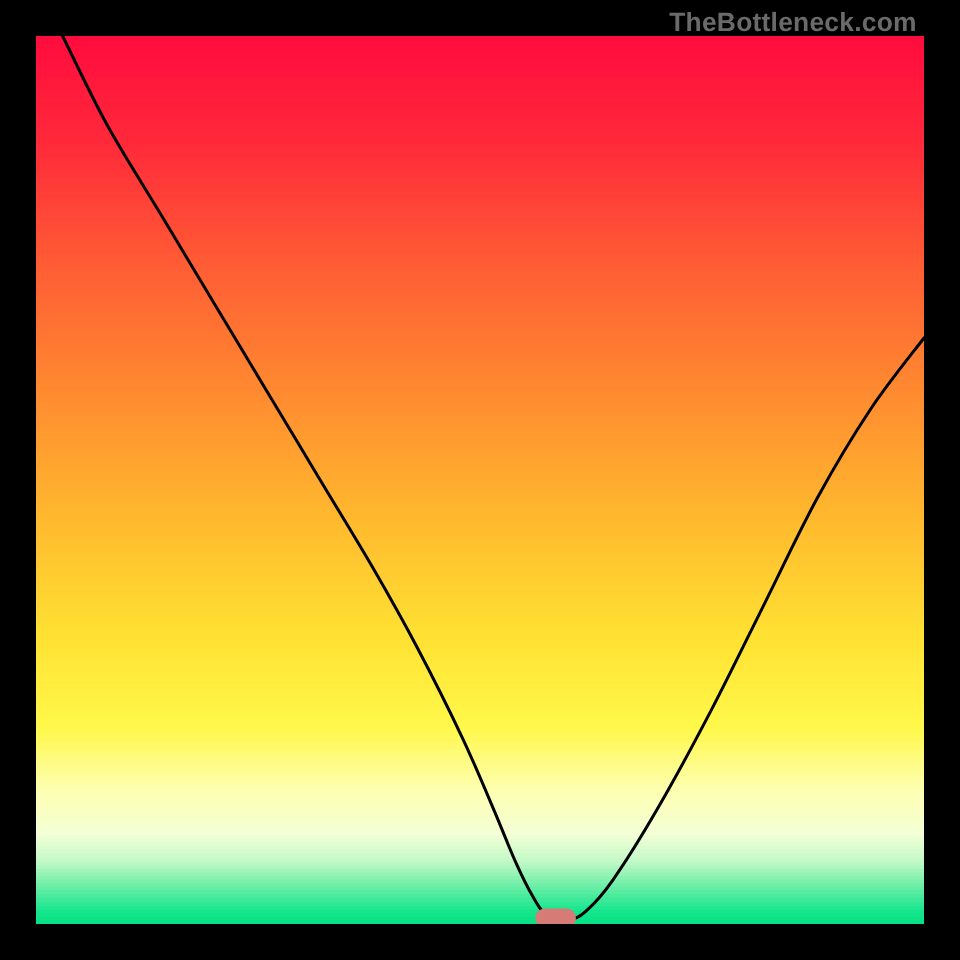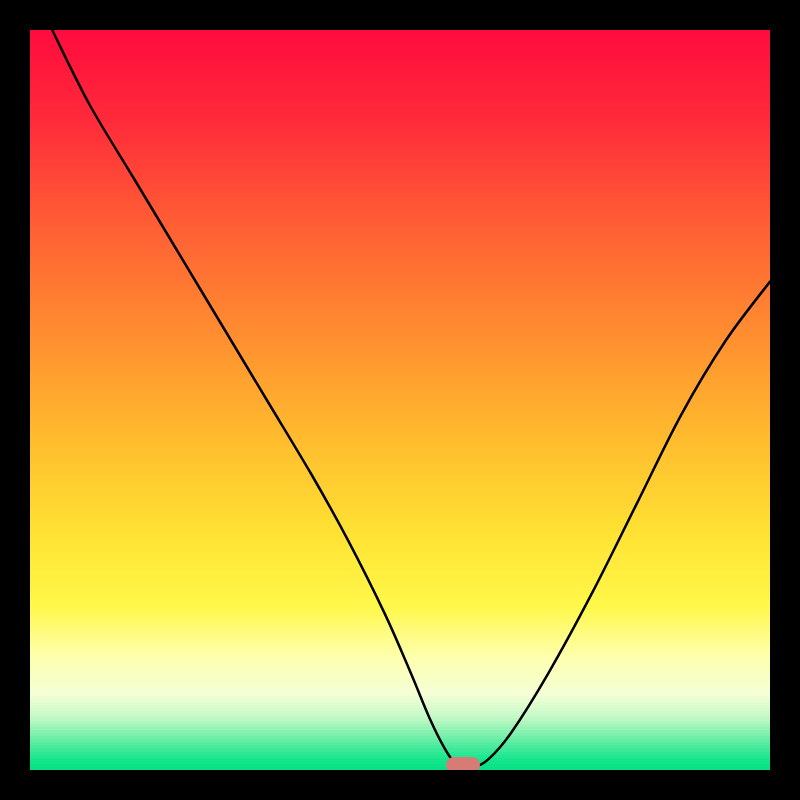--- a/index.html
+++ b/index.html
@@ -67,20 +67,21 @@
     font-size: 22px;
     font-weight: bold;
     color: #6a6a6a;
     letter-spacing: 0.2px;
   }
 </style>
 </head>
 <body>
 
 <div class="frame">
+  <div class="watermark">TheBottleneck.com</div>
 
   <div class="plot">
     <div class="gradient" id="gradient">
         <div class="band" style="top: 0%; height: 0.616667%; background: rgb(255, 12, 62);"></div>
         <div class="band" style="top: 0.416667%; height: 0.616667%; background: rgb(255, 13, 62);"></div>
         <div class="band" style="top: 0.833333%; height: 0.616667%; background: rgb(255, 14, 62);"></div>
         <div class="band" style="top: 1.25%; height: 0.616667%; background: rgb(255, 15, 62);"></div>
         <div class="band" style="top: 1.66667%; height: 0.616667%; background: rgb(255, 16, 61);"></div>
         <div class="band" style="top: 2.08333%; height: 0.616667%; background: rgb(255, 17, 61);"></div>
         <div class="band" style="top: 2.5%; height: 0.616667%; background: rgb(255, 18, 61);"></div>

